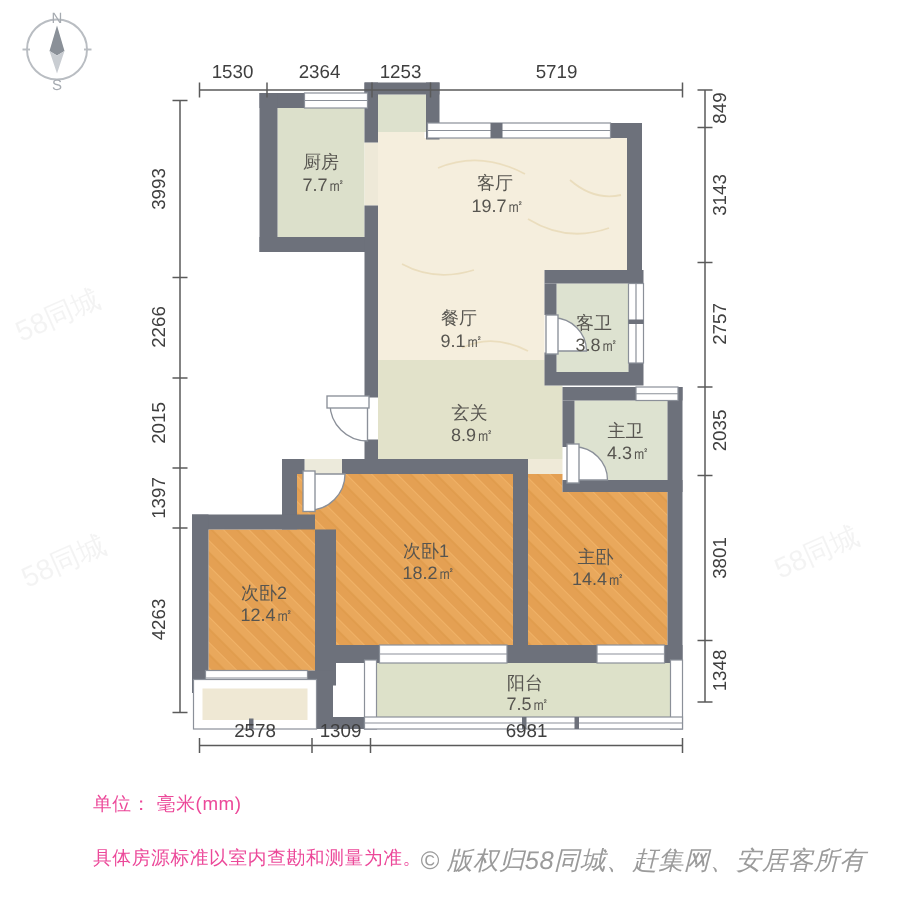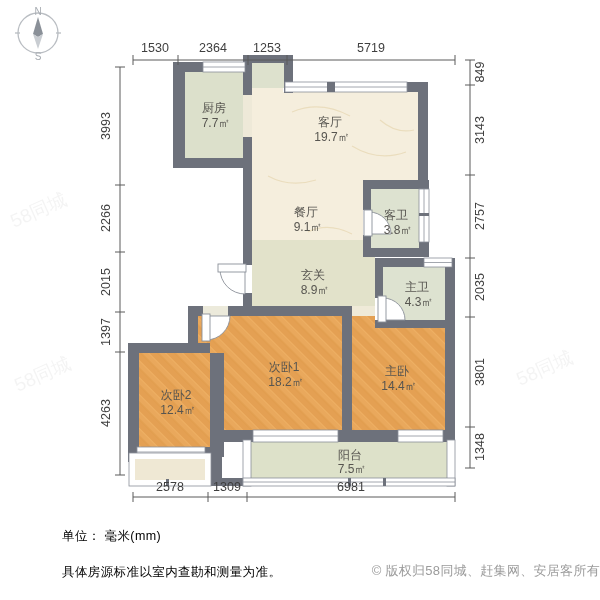--- a/index.html
+++ b/index.html
@@ -3,25 +3,25 @@
 <meta charset="utf-8">
 <style>
   html,body{margin:0;padding:0;background:#fff;}
   .stage{position:relative;width:600px;height:600px;background:#ffffff;overflow:hidden;
          font-family:"Liberation Sans","DejaVu Sans",sans-serif;}
   .plan-svg{position:absolute;left:0;top:0;}
   .room-name{font-size:12px;fill:#575550;}
   .room-area{font-size:12px;fill:#575550;}
   .dim-label{font-size:12.5px;fill:#3f3f3f;}
   .wm{font-size:19px;fill:#6a6a6a;opacity:0.07;}
-  .footer-line{position:absolute;left:62px;font-size:12.5px;color:#000000;letter-spacing:0.4px;white-space:nowrap;}
+  .footer-line{position:absolute;left:62px;font-size:12.5px;color:#ec4899;letter-spacing:0.4px;white-space:nowrap;}
   .f1{top:528px;}
   .f2{top:547px;}
   .f3{top:564px;}
-  .copyright{position:absolute;right:0;top:562px;font-size:13px;color:#9b9b9b;letter-spacing:0.3px;white-space:nowrap;}
+  .copyright{position:absolute;right:23px;top:562px;font-size:17px;color:#9b9b9b;letter-spacing:0.3px;white-space:nowrap;font-style:italic;}
 </style>
 </head>
 <body>
 
 <div class="stage">
 
 <svg class="plan-svg" width="600" height="520" viewBox="0 0 600 520">
   <defs>
     <pattern id="wood" width="12" height="12" patternUnits="userSpaceOnUse" patternTransform="rotate(-45)">
       <rect width="12" height="12" fill="#e9a85c"></rect>

